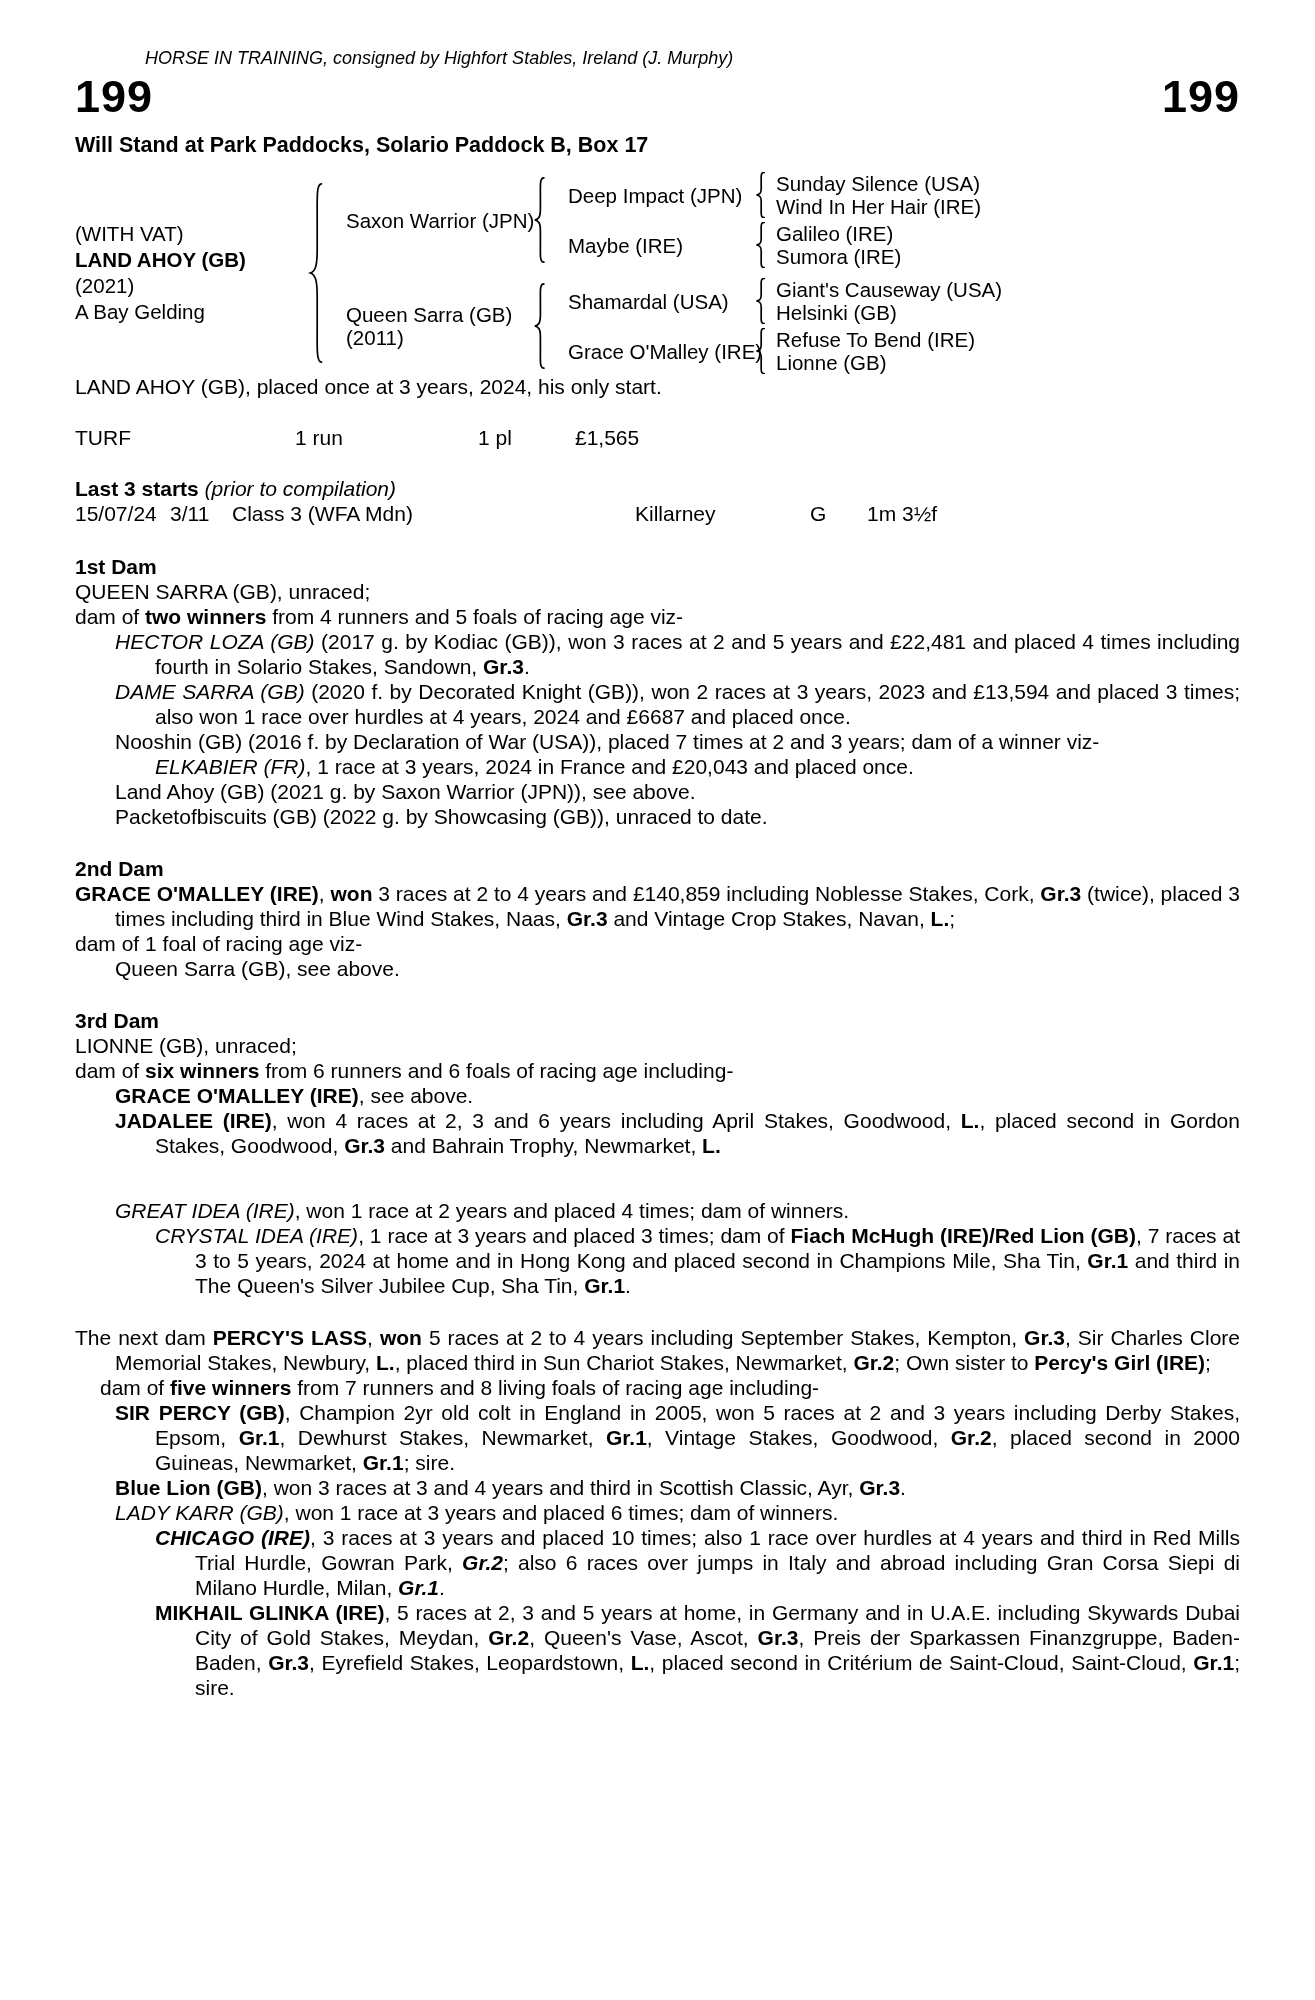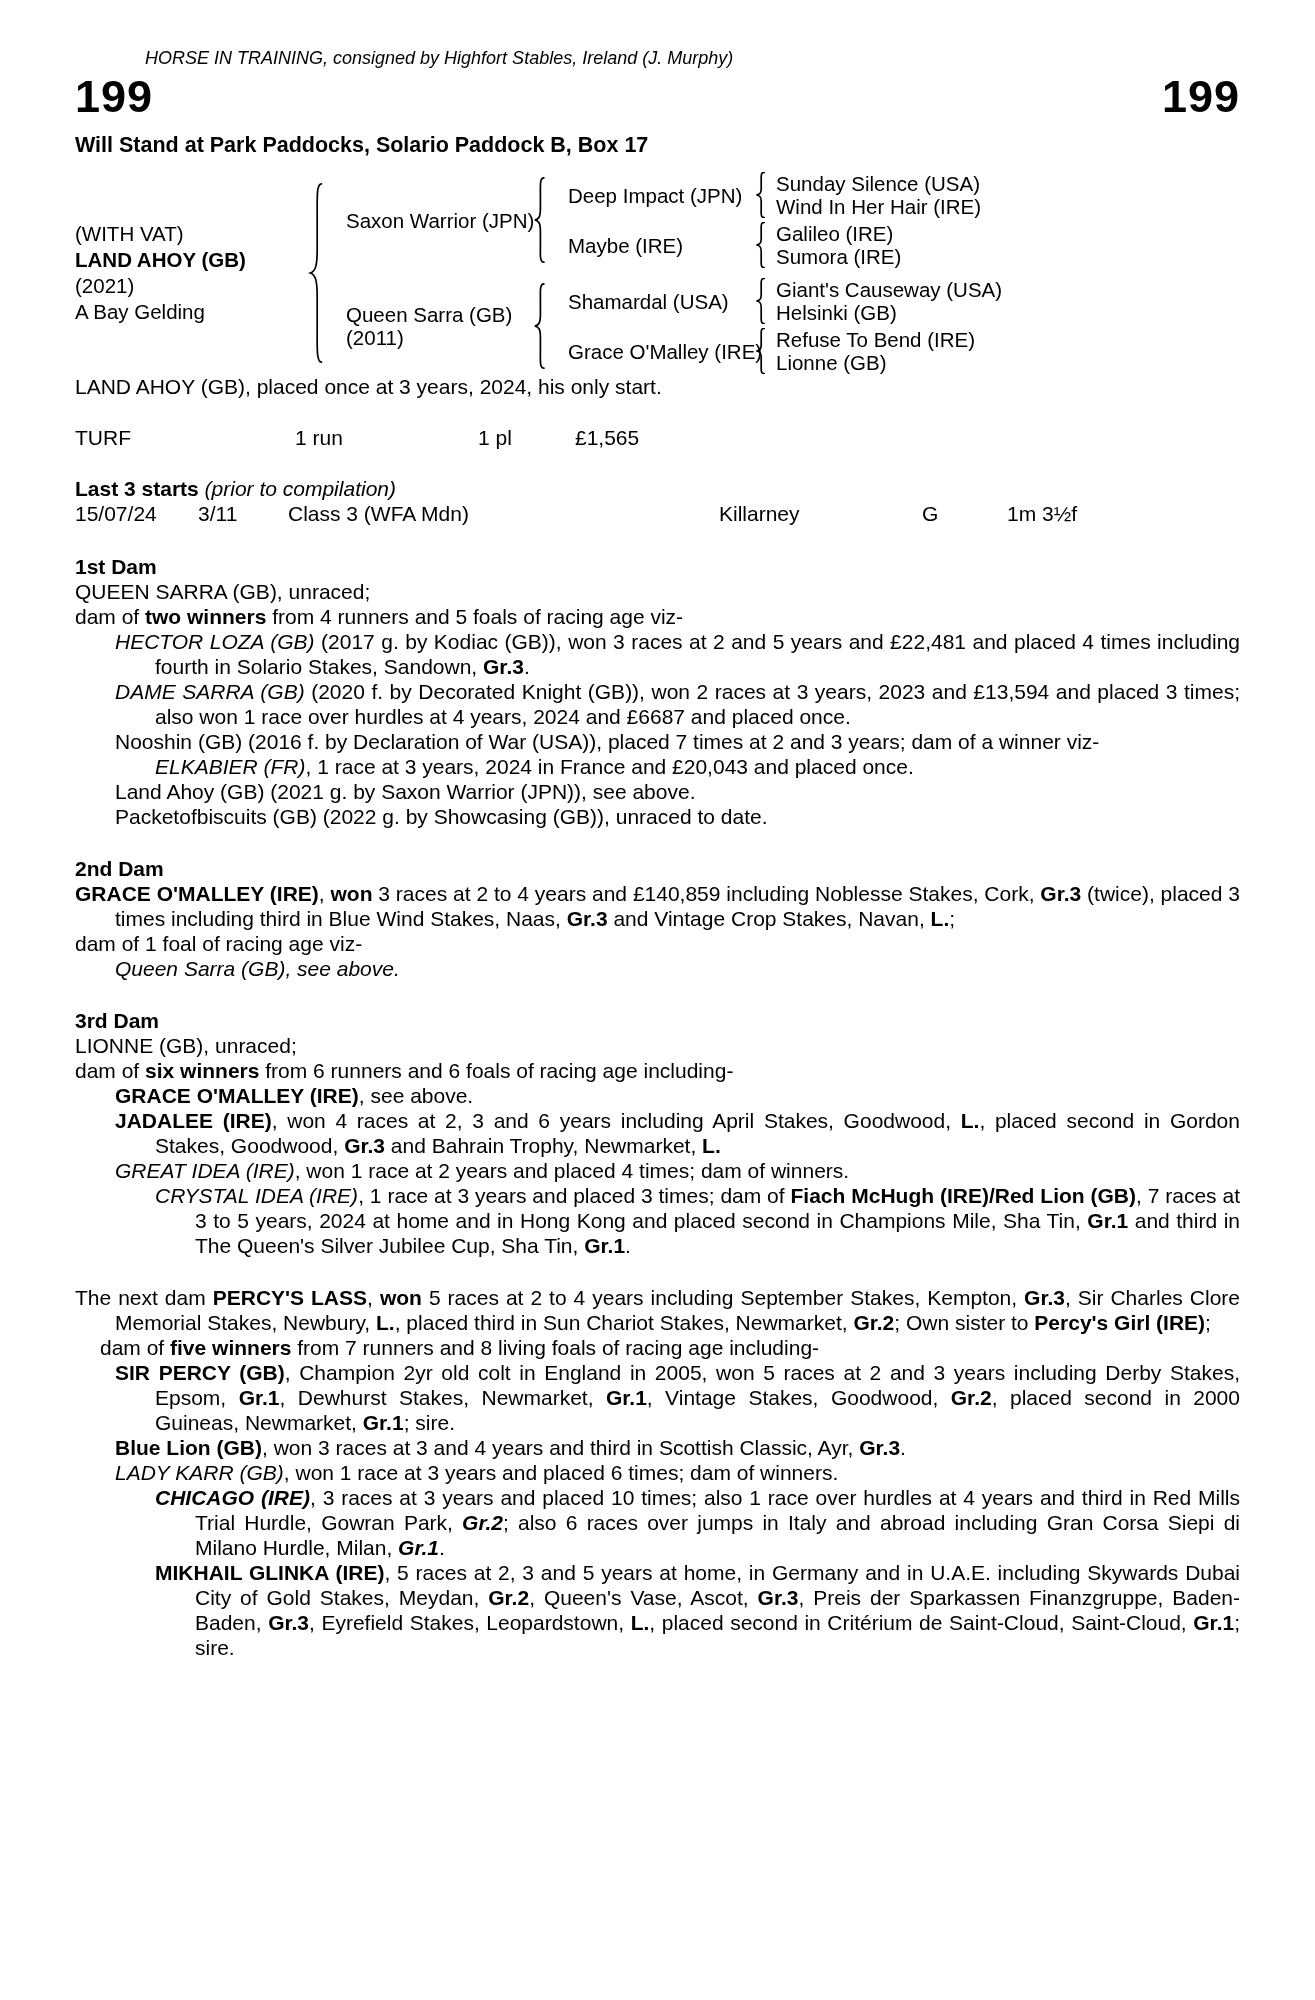--- a/index.html
+++ b/index.html
@@ -33,21 +33,21 @@
   .brace-md{width:14px;height:86px;}
   .brace-sm{width:12px;height:46px;}
   
   .summary{}
   .record-row{display:flex;margin-top:26px;}
   .rec-surface{width:220px;}
   .rec-runs{width:183px;}
   .rec-places{width:97px;}
   
   .ls-block{margin-top:26px;}
-  .ls-row{display:flex;gap:28px;}
+  .ls-row{display:flex;}
   .ls-date{width:95px;}
   .ls-pos{width:62px;}
   .ls-class{width:403px;}
   .ls-course{width:175px;}
   .ls-going{width:57px;}
   
   #sections{margin-top:28px;}
   .section{margin-bottom:27px;}
   .sec-title{font-weight:bold;}
   .para{margin:0;text-align:justify;}
@@ -178,29 +178,29 @@
         <p class="para" style="padding-left: 80px; text-indent: -40px;"><span class="r-i">DAME SARRA (GB)</span><span> (2020 f. by Decorated Knight (GB)), won 2 races at 3 years, 2023 and £13,594 and placed 3 times; also won 1 race over hurdles at 4 years, 2024 and £6687 and placed once.</span></p>
         <p class="para" style="padding-left: 80px; text-indent: -40px;"><span>Nooshin (GB) (2016 f. by Declaration of War (USA)), placed 7 times at 2 and 3 years; dam of a winner viz-</span></p>
         <p class="para" style="padding-left: 120px; text-indent: -40px;"><span class="r-i">ELKABIER (FR)</span><span>, 1 race at 3 years, 2024 in France and £20,043 and placed once.</span></p>
         <p class="para" style="padding-left: 80px; text-indent: -40px;"><span>Land Ahoy (GB) (2021 g. by Saxon Warrior (JPN)), see above.</span></p>
         <p class="para" style="padding-left: 80px; text-indent: -40px;"><span>Packetofbiscuits (GB) (2022 g. by Showcasing (GB)), unraced to date.</span></p>
       </div>
       <div class="section">
         <div class="sec-title">2nd Dam</div>
         <p class="para" style="padding-left: 40px; text-indent: -40px;"><span class="r-b">GRACE O'MALLEY (IRE)</span><span>, </span><span class="r-b">won</span><span> 3 races at 2 to 4 years and £140,859 including Noblesse Stakes, Cork, </span><span class="r-b">Gr.3</span><span> (twice), placed 3 times including third in Blue Wind Stakes, Naas, </span><span class="r-b">Gr.3</span><span> and Vintage Crop Stakes, Navan, </span><span class="r-b">L.</span><span>;</span></p>
         <p class="para" style="padding-left: 0px; text-indent: 0px;"><span>dam of 1 foal of racing age viz-</span></p>
-        <p class="para" style="padding-left: 40px; text-indent: 0px; font-style: italic;"><span>Queen Sarra (GB), see above.</span></p>
+        <p class="para" style="padding-left: 40px; text-indent: 0px;"><span>Queen Sarra (GB), see above.</span></p>
       </div>
       <div class="section">
         <div class="sec-title">3rd Dam</div>
         <p class="para" style="padding-left: 0px; text-indent: 0px;"><span>LIONNE (GB), unraced;</span></p>
         <p class="para" style="padding-left: 0px; text-indent: 0px;"><span>dam of </span><span class="r-b">six winners</span><span> from 6 runners and 6 foals of racing age including-</span></p>
         <p class="para" style="padding-left: 40px; text-indent: 0px;"><span class="r-b">GRACE O'MALLEY (IRE)</span><span>, see above.</span></p>
         <p class="para" style="padding-left: 80px; text-indent: -40px;"><span class="r-b">JADALEE (IRE)</span><span>, won 4 races at 2, 3 and 6 years including April Stakes, Goodwood, </span><span class="r-b">L.</span><span>, placed second in Gordon Stakes, Goodwood, </span><span class="r-b">Gr.3</span><span> and Bahrain Trophy, Newmarket, </span><span class="r-b">L.</span></p>
-        <p class="para" style="padding-left: 80px; text-indent: -40px;"><span class="r-i">GREAT IDEA (IRE)</span><span>, won 1 race at 2 years and placed 4 times; dam of winners.</span></p>
+        <p class="para" style="padding-left: 80px; text-indent: -40px; margin-top: 40px;"><span class="r-i">GREAT IDEA (IRE)</span><span>, won 1 race at 2 years and placed 4 times; dam of winners.</span></p>
         <p class="para" style="padding-left: 120px; text-indent: -40px;"><span class="r-i">CRYSTAL IDEA (IRE)</span><span>, 1 race at 3 years and placed 3 times; dam of </span><span class="r-b">Fiach McHugh (IRE)/Red Lion (GB)</span><span>, 7 races at 3 to 5 years, 2024 at home and in Hong Kong and placed second in Champions Mile, Sha Tin, </span><span class="r-b">Gr.1</span><span> and third in The Queen's Silver Jubilee Cup, Sha Tin, </span><span class="r-b">Gr.1</span><span>.</span></p>
       </div>
       <div class="section">
         <p class="para" style="padding-left: 40px; text-indent: -40px;"><span>The next dam </span><span class="r-b">PERCY'S LASS</span><span>, </span><span class="r-b">won</span><span> 5 races at 2 to 4 years including September Stakes, Kempton, </span><span class="r-b">Gr.3</span><span>, Sir Charles Clore Memorial Stakes, Newbury, </span><span class="r-b">L.</span><span>, placed third in Sun Chariot Stakes, Newmarket, </span><span class="r-b">Gr.2</span><span>; Own sister to </span><span class="r-b">Percy's Girl (IRE)</span><span>;</span></p>
         <p class="para" style="padding-left: 0px; text-indent: 0px; margin-left: 25px;"><span>dam of </span><span class="r-b">five winners</span><span> from 7 runners and 8 living foals of racing age including-</span></p>
         <p class="para" style="padding-left: 80px; text-indent: -40px;"><span class="r-b">SIR PERCY (GB)</span><span>, Champion 2yr old colt in England in 2005, won 5 races at 2 and 3 years including Derby Stakes, Epsom, </span><span class="r-b">Gr.1</span><span>, Dewhurst Stakes, Newmarket, </span><span class="r-b">Gr.1</span><span>, Vintage Stakes, Goodwood, </span><span class="r-b">Gr.2</span><span>, placed second in 2000 Guineas, Newmarket, </span><span class="r-b">Gr.1</span><span>; sire.</span></p>
         <p class="para" style="padding-left: 80px; text-indent: -40px;"><span class="r-b">Blue Lion (GB)</span><span>, won 3 races at 3 and 4 years and third in Scottish Classic, Ayr, </span><span class="r-b">Gr.3</span><span>.</span></p>
         <p class="para" style="padding-left: 80px; text-indent: -40px;"><span class="r-i">LADY KARR (GB)</span><span>, won 1 race at 3 years and placed 6 times; dam of winners.</span></p>
         <p class="para" style="padding-left: 120px; text-indent: -40px;"><span class="r-bi">CHICAGO (IRE)</span><span>, 3 races at 3 years and placed 10 times; also 1 race over hurdles at 4 years and third in Red Mills Trial Hurdle, Gowran Park, </span><span class="r-bi">Gr.2</span><span>; also 6 races over jumps in Italy and abroad including Gran Corsa Siepi di Milano Hurdle, Milan, </span><span class="r-bi">Gr.1</span><span>.</span></p>
         <p class="para" style="padding-left: 120px; text-indent: -40px;"><span class="r-b">MIKHAIL GLINKA (IRE)</span><span>, 5 races at 2, 3 and 5 years at home, in Germany and in U.A.E. including Skywards Dubai City of Gold Stakes, Meydan, </span><span class="r-b">Gr.2</span><span>, Queen's Vase, Ascot, </span><span class="r-b">Gr.3</span><span>, Preis der Sparkassen Finanzgruppe, Baden-Baden, </span><span class="r-b">Gr.3</span><span>, Eyrefield Stakes, Leopardstown, </span><span class="r-b">L.</span><span>, placed second in Critérium de Saint-Cloud, Saint-Cloud, </span><span class="r-b">Gr.1</span><span>; sire.</span></p>

